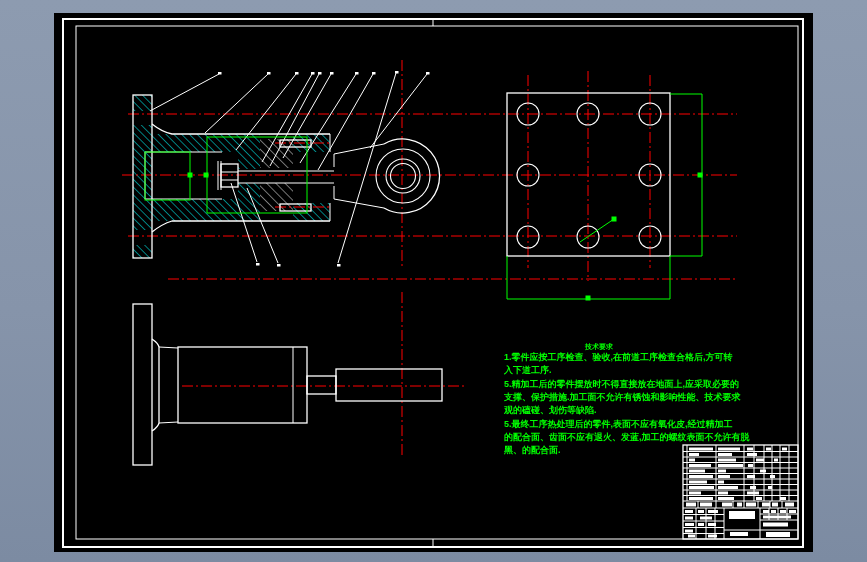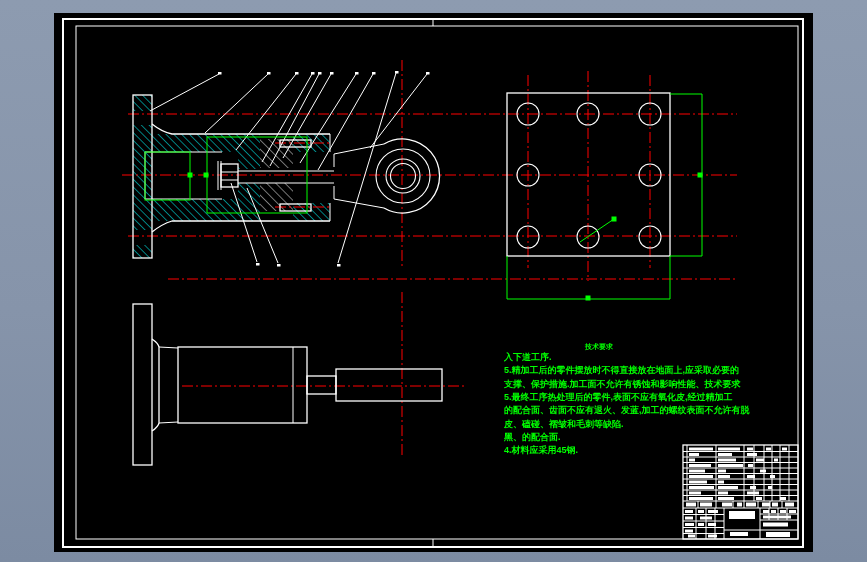--- a/index.html
+++ b/index.html
@@ -251,22 +251,22 @@
         <rect x="780" y="510" width="6" height="3" fill="#fff"></rect>
         <rect x="789" y="510" width="7" height="3" fill="#fff"></rect>
         <rect x="763" y="515.5" width="28" height="3" fill="#fff"></rect>
         <rect x="763" y="522.5" width="25" height="4" fill="#fff"></rect>
         <rect x="766" y="532" width="24" height="5" fill="#fff"></rect>
       </g>
   </svg>
 
   <div class="notes">
     <div class="notes-title">技术要求</div>
+    <div class="notes-line">1.零件应按工序检查、验收,在前道工序检查合格后,方可转</div>
     <div class="notes-line">入下道工序.</div>
     <div class="notes-line">5.精加工后的零件摆放时不得直接放在地面上,应采取必要的</div>
     <div class="notes-line">支撑、保护措施.加工面不允许有锈蚀和影响性能、技术要求</div>
+    <div class="notes-line">观的磕碰、划伤等缺陷.</div>
     <div class="notes-line">5.最终工序热处理后的零件,表面不应有氧化皮,经过精加工</div>
     <div class="notes-line">的配合面、齿面不应有退火、发蓝,加工的螺纹表面不允许有脱</div>
-    <div class="notes-line">皮、磕碰、褶皱和毛刺等缺陷.</div>
     <div class="notes-line">黑、的配合面.</div>
-    <div class="notes-line">4.材料应采用45钢.</div>
   </div>
 </div>
 
 </body></html>

